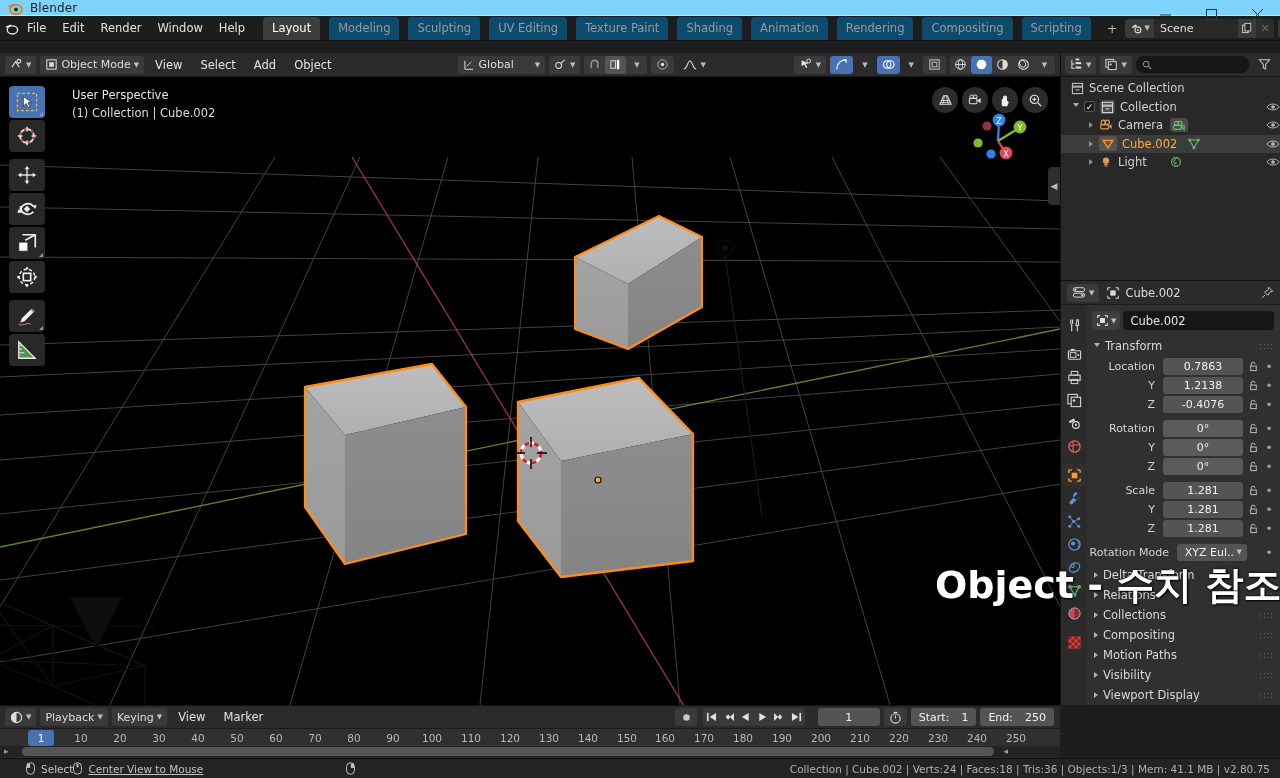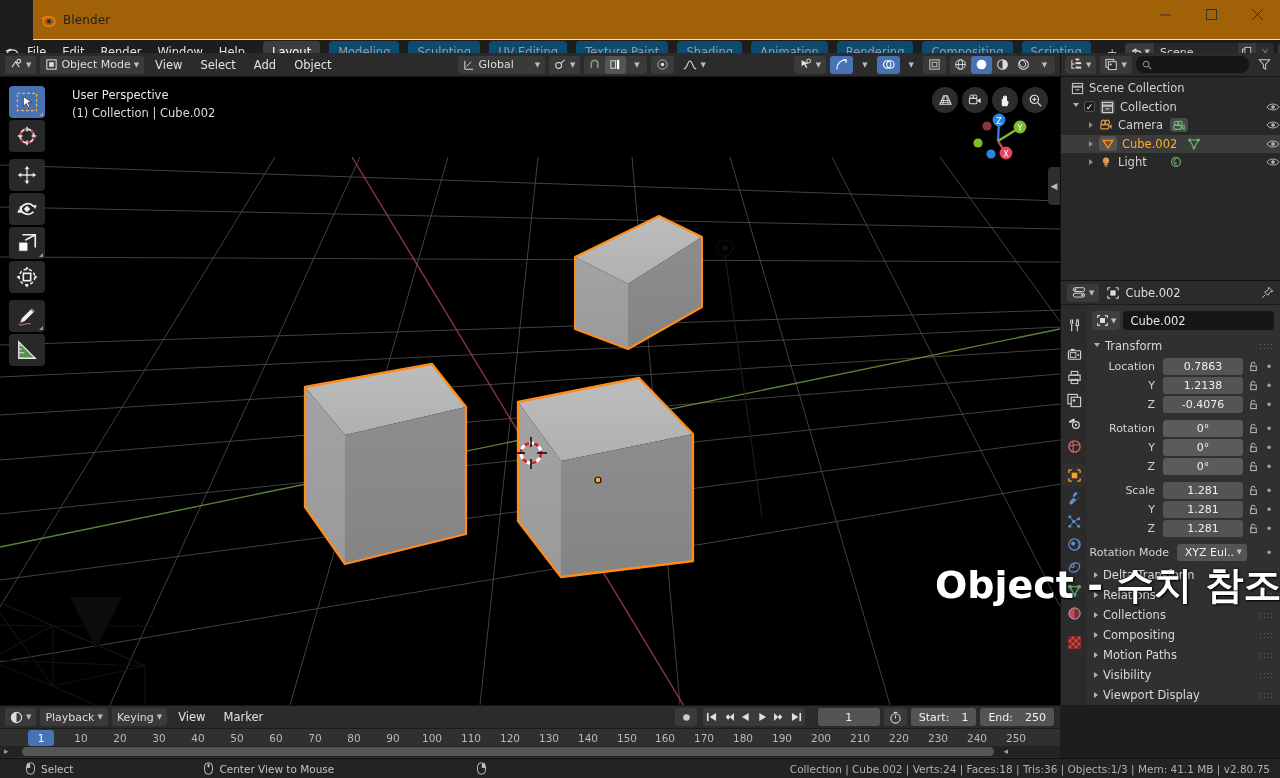--- a/index.html
+++ b/index.html
@@ -7,24 +7,23 @@
   body {
     width:1280px; height:778px; overflow:hidden;
     font-family:"DejaVu Sans", sans-serif;
     font-size:11px; color:#d6d6d6;
     -webkit-font-smoothing:antialiased;
   }
   .app { position:relative; width:1280px; height:778px; }
 
   
   .titlebar {
-    height:40px; background:#a16207; color:#1a1a1a;
+    height:16px; background:#7dd3fc; color:#1a1a1a;
     display:flex; align-items:center; position:relative;
     border-bottom:1px solid #e0e0e0;
-    margin-left:33px;
   }
   .tb-logo { width:30px; display:flex; justify-content:center; align-items:center; }
   .tb-title { font-size:12px; color:#222; letter-spacing:.1px; }
   .tb-ctrls { position:absolute; right:0; top:0; height:28px; display:flex; }
   .tb-btn { width:46px; height:28px; display:flex; align-items:center; justify-content:center;
             color:#333; font-size:13px; }
 
   
   .topbar {
     height:25px; background:#1d1d1d; display:flex; align-items:center;
@@ -1227,21 +1226,21 @@
   <div class="statusbar">
     <div class="sb-item" style="margin-left:26px;">
       <span>
         <svg width="9" height="13" viewBox="0 0 10 14">
           <rect x="0.6" y="0.6" width="8.8" height="12.8" rx="4.4" fill="none" stroke="#c2c2c2" stroke-width="1.1"></rect>
           <path d="M1.1 1.5 L4.6 1.5 L4.6 6.4 L1.1 6.4 Z" fill="#c2c2c2"></path>
         </svg>
       </span>
       <span>Select</span>
     </div>
-    <div class="sb-item" style="margin-left:131px;">
+    <div class="sb-item" style="text-decoration:underline;">
       <span>
         <svg width="9" height="13" viewBox="0 0 10 14">
           <rect x="0.6" y="0.6" width="8.8" height="12.8" rx="4.4" fill="none" stroke="#c2c2c2" stroke-width="1.1"></rect>
           <rect x="3.9" y="1.8" width="2.2" height="4.2" rx="1.1" fill="#c2c2c2"></rect>
         </svg>
       </span>
       <span>Center View to Mouse</span>
     </div>
     <div class="sb-item" style="margin-left:143px;">
       <span>

